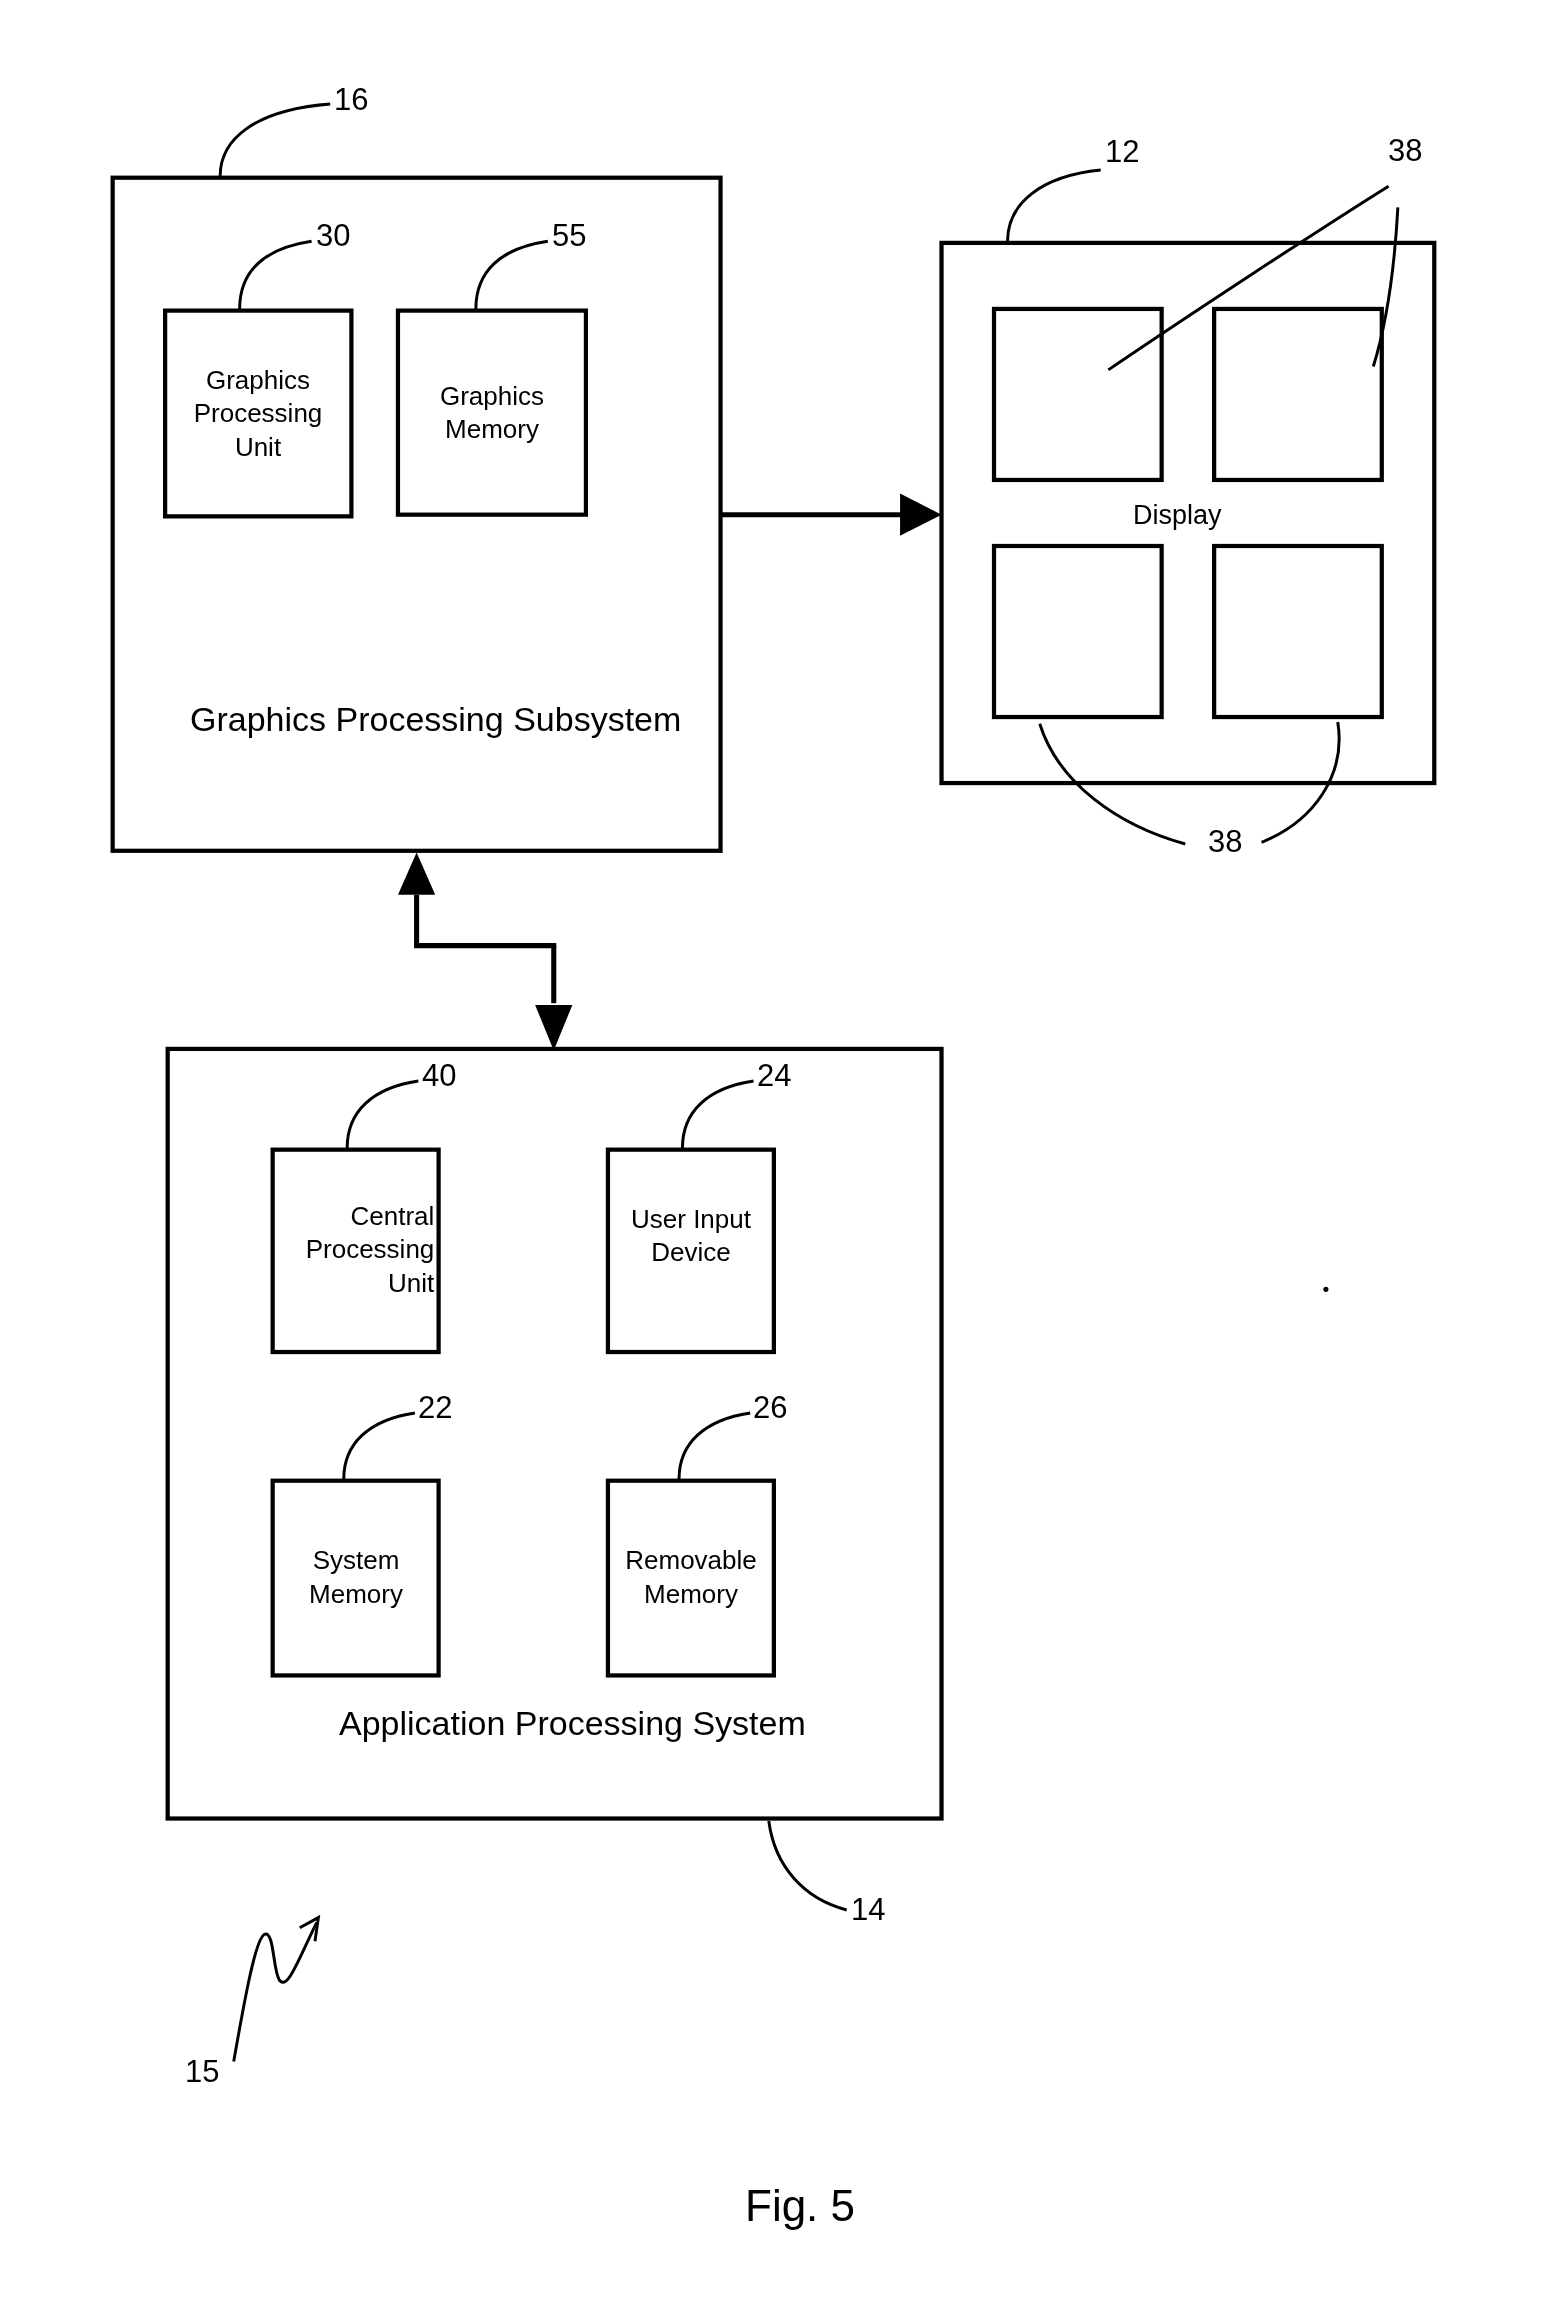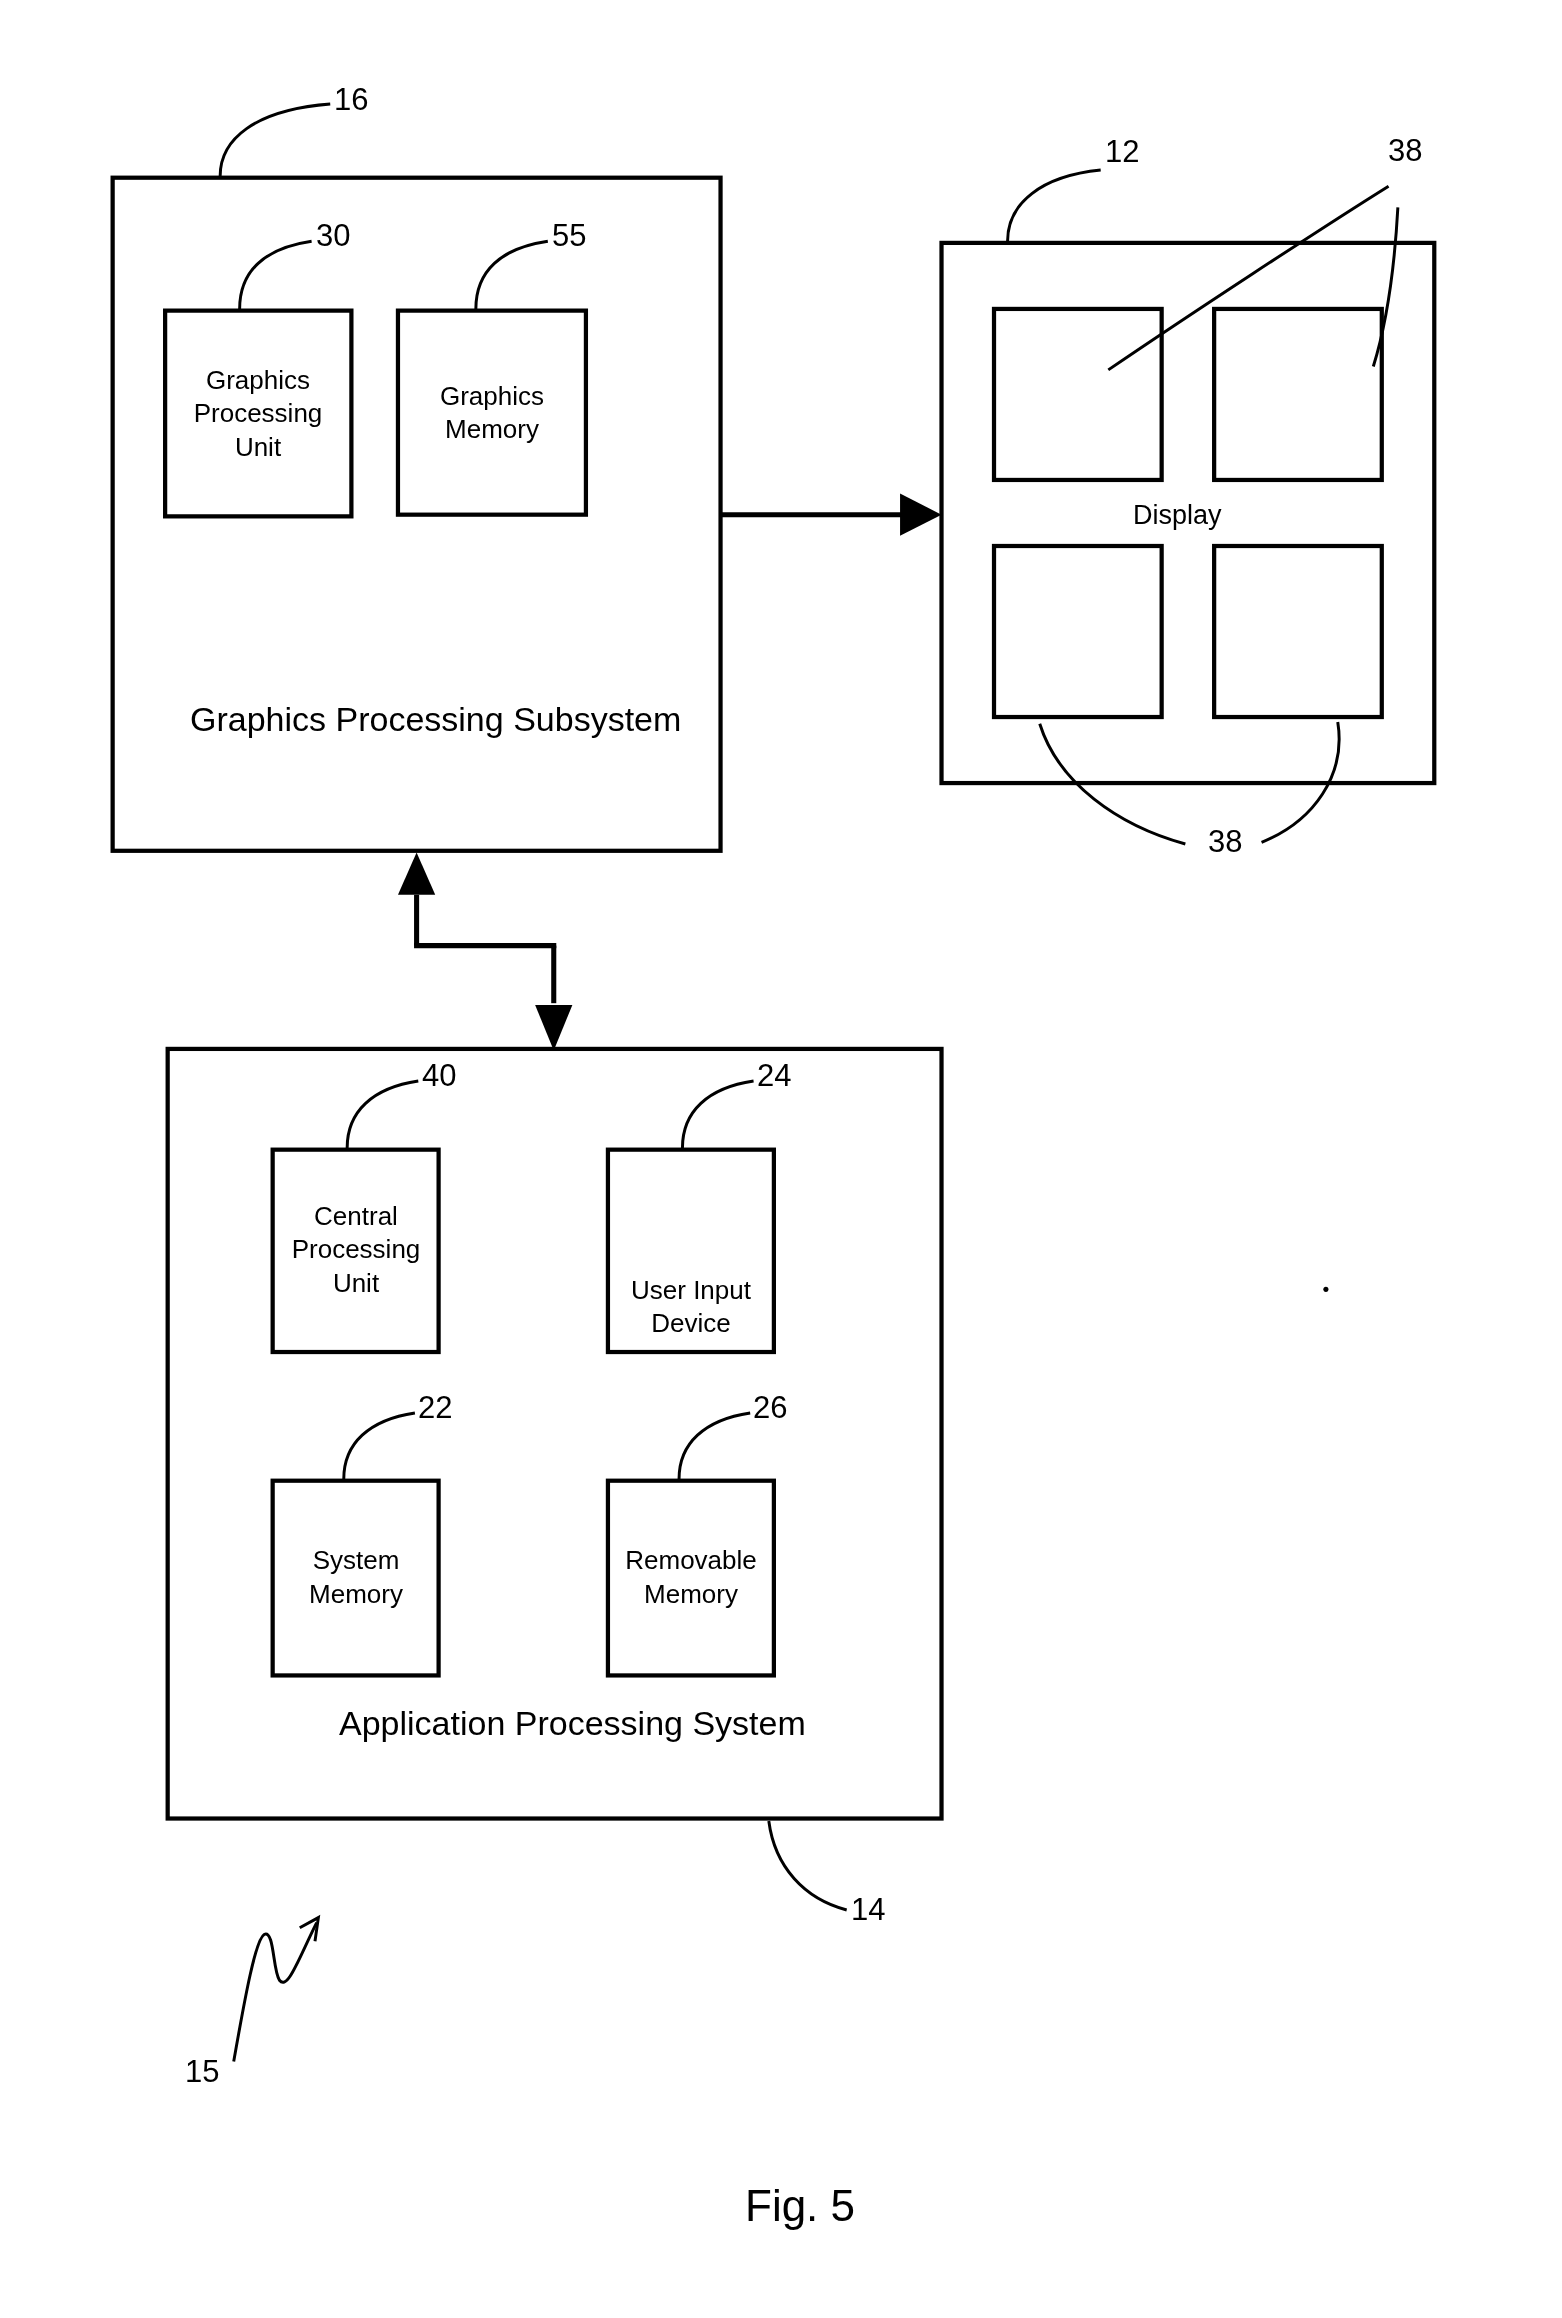--- a/index.html
+++ b/index.html
@@ -152,24 +152,24 @@
 
   <div class="box-label" style="left:165px; top:273px; width:186px; height:206px;">Graphics
 Processing
 Unit</div>
   <div class="box-label" style="left:398px; top:273px; width:188px; height:204px;">Graphics
 Memory</div>
   <div class="section-caption" style="left:190px; top:662px;">Graphics Processing Subsystem</div>
 
   <div class="display-caption" style="left:1133px; top:462px;text-align:right;">Display</div>
 
-  <div class="box-label" style="left:273px; top:1111px; width:166px; height:202px;">Central
+  <div class="box-label" style="left:287px; top:1111px; width:166px; height:202px;text-align:right;">Central
 Processing
 Unit</div>
-  <div class="box-label" style="left:608px; top:1168px; width:166px; height:202px;">User Input
+  <div class="box-label" style="left:608px; top:1097px; width:166px; height:202px;">User Input
 Device</div>
   <div class="box-label" style="left:273px; top:1442px; width:166px; height:195px;">System
 Memory</div>
   <div class="box-label" style="left:608px; top:1442px; width:166px; height:195px;">Removable
 Memory</div>
   <div class="section-caption" style="left:339px; top:1666px;">Application Processing System</div>
 
   <div class="fig-caption" style="left:745px; top:2143px;">Fig. 5</div>
 
 </div>

